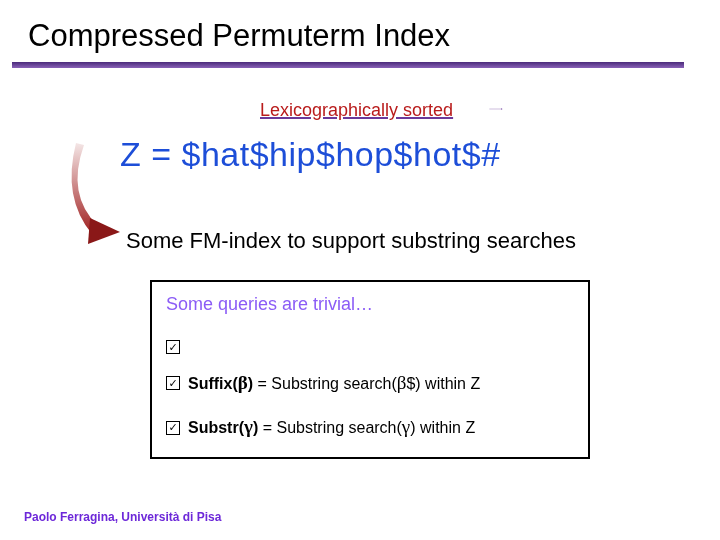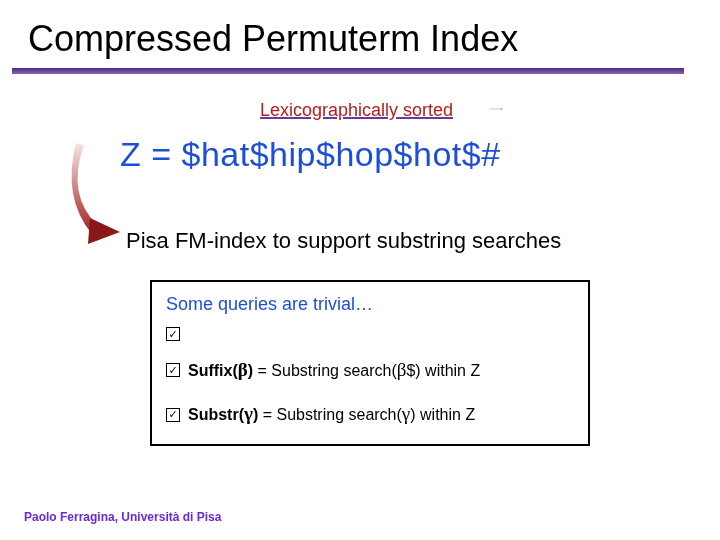--- a/index.html
+++ b/index.html
@@ -11,21 +11,21 @@
     position: relative;
     overflow: hidden;
   }
   .slide {
     position: relative;
     width: 100%;
     height: 100%;
     padding: 18px 0 0 0;
   }
   .title {
-    font-size: 36px;
+    font-size: 31px;
     color: #000;
     padding-left: 28px;
     padding-bottom: 6px;
   }
   .title-underline {
     height: 6px;
     width: 672px;
     margin-left: 12px;
     background: linear-gradient(#4a2a7a, #8a62b8);
     margin-top: 2px;
@@ -75,22 +75,22 @@
     position: absolute;
     top: 280px;
     left: 150px;
     width: 440px;
     border: 2px solid #000;
     background: #fff;
     padding: 12px 10px 14px 14px;
   }
   .box-title {
     font-size: 18px;
-    color: #1d4ed8;
-    margin-bottom: 12px;
+    color: #8b5cf6;
+    margin-bottom: 25px;
   }
   .box-item {
     font-size: 16px;
     color: #000;
     margin-bottom: 14px;
     display: flex;
     align-items: center;
     gap: 8px;
     line-height: 1.6;
   }
@@ -137,21 +137,21 @@
     <defs>
       <linearGradient id="g1" x1="0%" y1="0%" x2="0%" y2="100%">
         <stop offset="0%" stop-color="#f4e6e6"></stop>
         <stop offset="100%" stop-color="#a02020"></stop>
       </linearGradient>
     </defs>
     <path d="M 22 5 Q 4 55 36 86 L 30 94 Q 0 58 14 3 Z" fill="url(#g1)"></path>
     <polygon points="28,78 58,92 26,104" fill="#8a1818"></polygon>
   </svg>
 
-  <div class="build-line">Pisa FM-index to support substring searches</div>
+  <div class="build-line">Some FM-index to support substring searches</div>
 
   <div class="box">
     <div class="box-title">Some queries are trivial…</div>
 
     <div class="box-item">
       <span class="check">✓</span>
     </div>
 
     <div class="box-item">
       <span class="check">✓</span>

